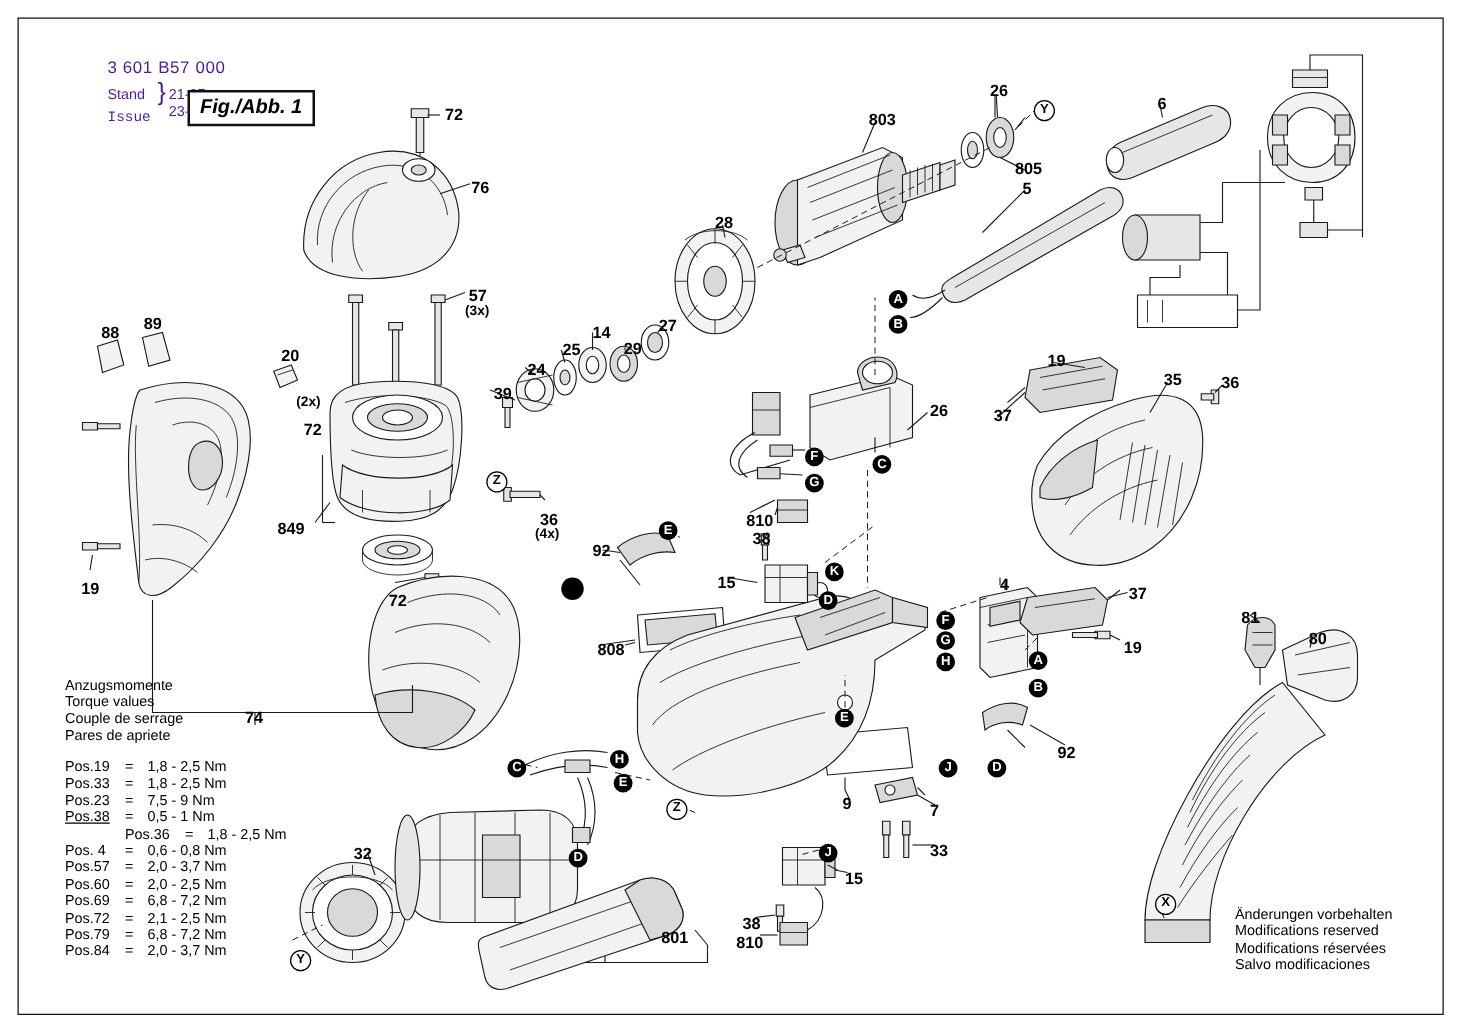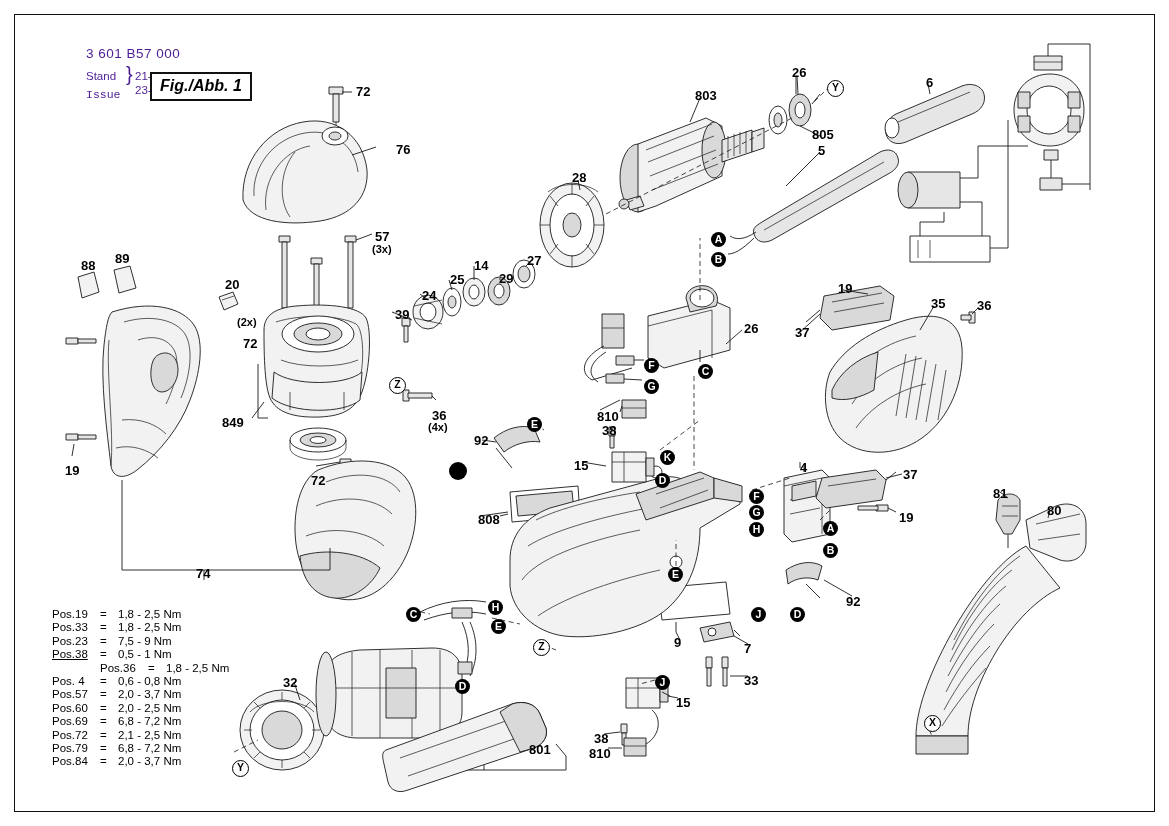--- a/index.html
+++ b/index.html
@@ -579,20 +579,26 @@
   </svg>
 
   <div class="txt hdr-id" style="left:50px; top:47px;">3 601 B57 000</div>
   <div class="txt hdr-small" style="left:50px; top:70px;">Stand</div>
   <div class="txt hdr-small" style="left:50px; top:88px;font-family:Liberation Mono, monospace;">Issue</div>
   <div class="txt hdr-small" style="left:99px; top:70px;">21-07</div>
   <div class="txt hdr-small" style="left:99px; top:84px;">23-09-11</div>
   <div class="txt" style="left:90px; top:68px; font-size:20px;">}</div>
   <div class="figbox">Fig./Abb. 1</div>
 
+  <div style="position:absolute; left:52px; top:543px;">
+    <div class="torque-title">Anzugsmomente</div>
+    <div class="torque-title">Torque values</div>
+    <div class="torque-title">Couple de serrage</div>
+    <div class="torque-title">Pares de apriete</div>
+  </div>
 
   <div style="position:absolute; left:52px; top:608px;">
     <div class="torque-row">
       <span style="display:inline-block; width:48px;">Pos.19</span><span style="display:inline-block; width:18px;">=</span><span>1,8 - 2,5 Nm</span>
     </div>
     <div class="torque-row">
       <span style="display:inline-block; width:48px;">Pos.33</span><span style="display:inline-block; width:18px;">=</span><span>1,8 - 2,5 Nm</span>
     </div>
     <div class="torque-row">
       <span style="display:inline-block; width:48px;">Pos.23</span><span style="display:inline-block; width:18px;">=</span><span>7,5 - 9 Nm</span>
@@ -619,24 +625,30 @@
       <span style="display:inline-block; width:48px;">Pos.72</span><span style="display:inline-block; width:18px;">=</span><span>2,1 - 2,5 Nm</span>
     </div>
     <div class="torque-row">
       <span style="display:inline-block; width:48px;">Pos.79</span><span style="display:inline-block; width:18px;">=</span><span>6,8 - 7,2 Nm</span>
     </div>
     <div class="torque-row">
       <span style="display:inline-block; width:48px;">Pos.84</span><span style="display:inline-block; width:18px;">=</span><span>2,0 - 3,7 Nm</span>
     </div>
   </div>
 
+  <div style="position:absolute; left:988px; top:726px;">
+    <div class="notes">Änderungen vorbehalten</div>
+    <div class="notes">Modifications reserved</div>
+    <div class="notes">Modifications réservées</div>
+    <div class="notes">Salvo modificaciones</div>
+  </div>
 
   <div id="callout-layer">
       <div class="callout" style="left: 356px; top: 84px;">72</div>
-      <div class="callout" style="left: 396px; top: 142px; text-align: center;">76</div>
+      <div class="callout" style="left: 377px; top: 142px; text-align: center;">76</div>
       <div class="callout" style="left: 375px; top: 229px;">57</div>
       <div class="callout small" style="left: 372px; top: 243px;">(3x)</div>
       <div class="callout" style="left: 81px; top: 258px;">88</div>
       <div class="callout" style="left: 115px; top: 251px;">89</div>
       <div class="callout" style="left: 225px; top: 277px;">20</div>
       <div class="callout small" style="left: 237px; top: 316px;">(2x)</div>
       <div class="callout" style="left: 243px; top: 336px;">72</div>
       <div class="callout" style="left: 395px; top: 307px;">39</div>
       <div class="callout" style="left: 422px; top: 288px;">24</div>
       <div class="callout" style="left: 450px; top: 272px;">25</div>

